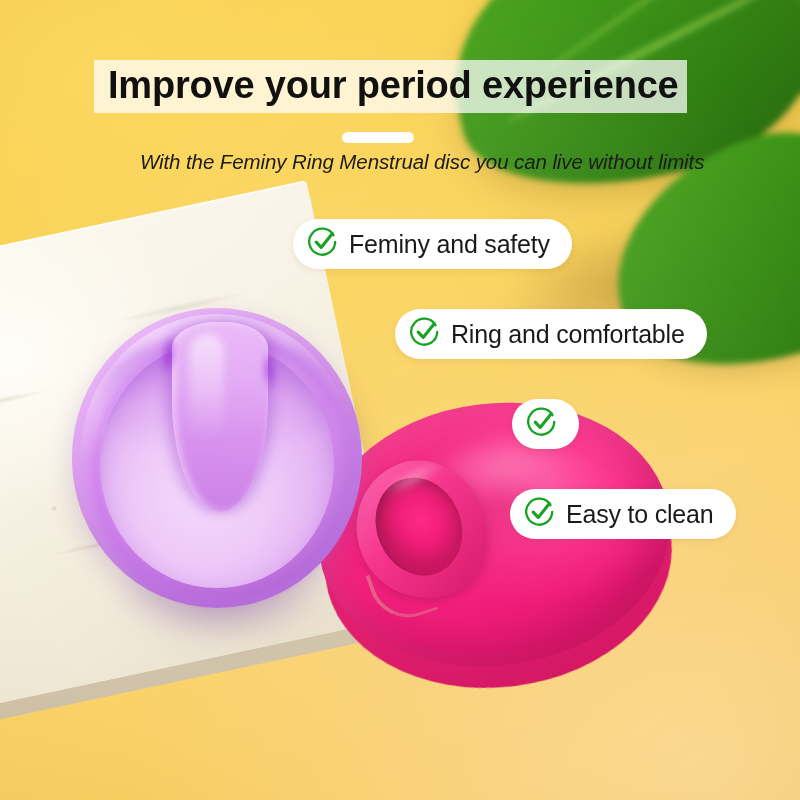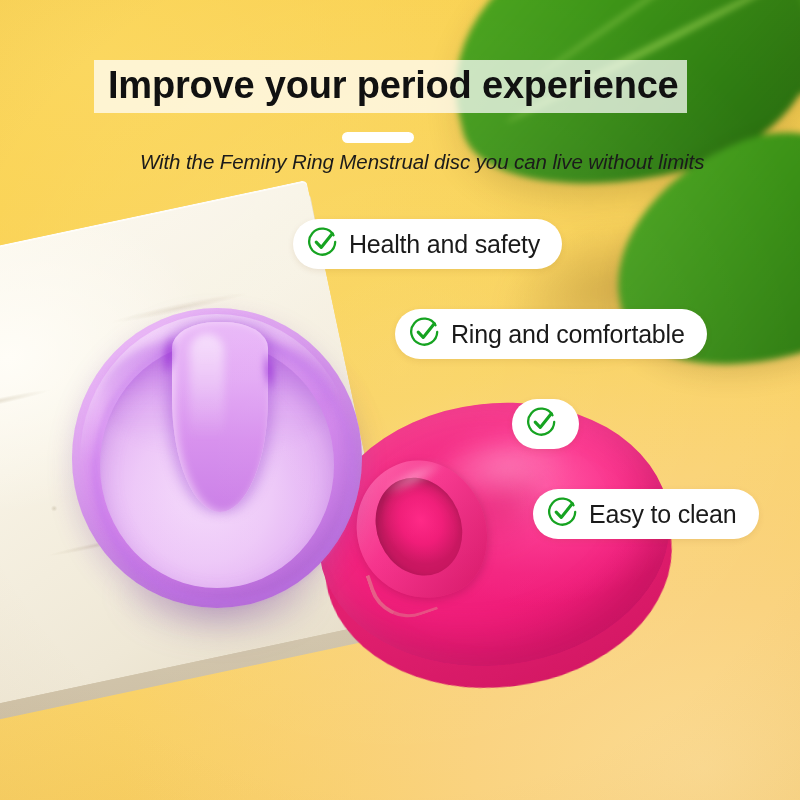--- a/index.html
+++ b/index.html
@@ -366,21 +366,21 @@
   .pill .label {
     font-size: 25px;
     color: #1a1a1a;
     letter-spacing: -0.2px;
   }
   .check-icon { flex: 0 0 auto; display: block; }
 
   .pill-0 { left: 293px; top: 219px; }
   .pill-1 { left: 395px; top: 309px; }
   .pill-2 { left: 512px; top: 399px; }
-  .pill-3 { left: 533px; top: 489px; }
+  .pill-3 { left: 510px; top: 489px; }
 </style>
 </head>
 <body>
 
 <div id="poster">
 
   <div class="bg-base"></div>
 
   <div class="leaf-shadow"></div>
   <div class="leaf-wrap">
@@ -434,21 +434,21 @@
 
   <div class="subtitle">With the Feminy Ring Menstrual disc you can live without limits</div>
 
   <div class="pill pill-0">
     <span class="check-icon">
       <svg width="30" height="30" viewBox="0 0 30 30" aria-hidden="true">
         <path d="M25.5 8.2 A13 13 0 1 0 27.2 15" fill="none" stroke="#16a321" stroke-width="2.3" stroke-linecap="round"></path>
         <path d="M8.2 15.1 L13.2 20.4 L24.4 6.6" fill="none" stroke="#16a321" stroke-width="3.1" stroke-linecap="round" stroke-linejoin="round"></path>
       </svg>
     </span>
-    <span class="label">Health and safety</span>
+    <span class="label">Feminy and safety</span>
   </div>
 
   <div class="pill pill-1">
     <span class="check-icon">
       <svg width="30" height="30" viewBox="0 0 30 30" aria-hidden="true">
         <path d="M25.5 8.2 A13 13 0 1 0 27.2 15" fill="none" stroke="#16a321" stroke-width="2.3" stroke-linecap="round"></path>
         <path d="M8.2 15.1 L13.2 20.4 L24.4 6.6" fill="none" stroke="#16a321" stroke-width="3.1" stroke-linecap="round" stroke-linejoin="round"></path>
       </svg>
     </span>
     <span class="label">Ring and comfortable</span>

